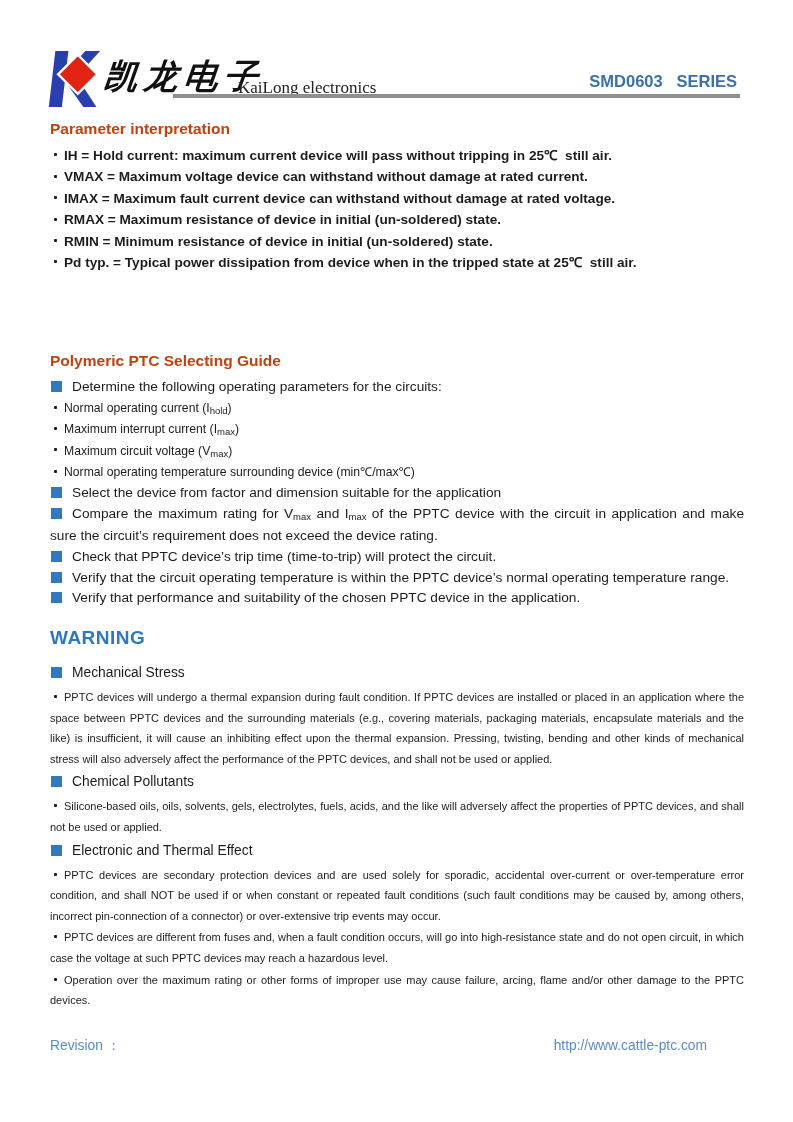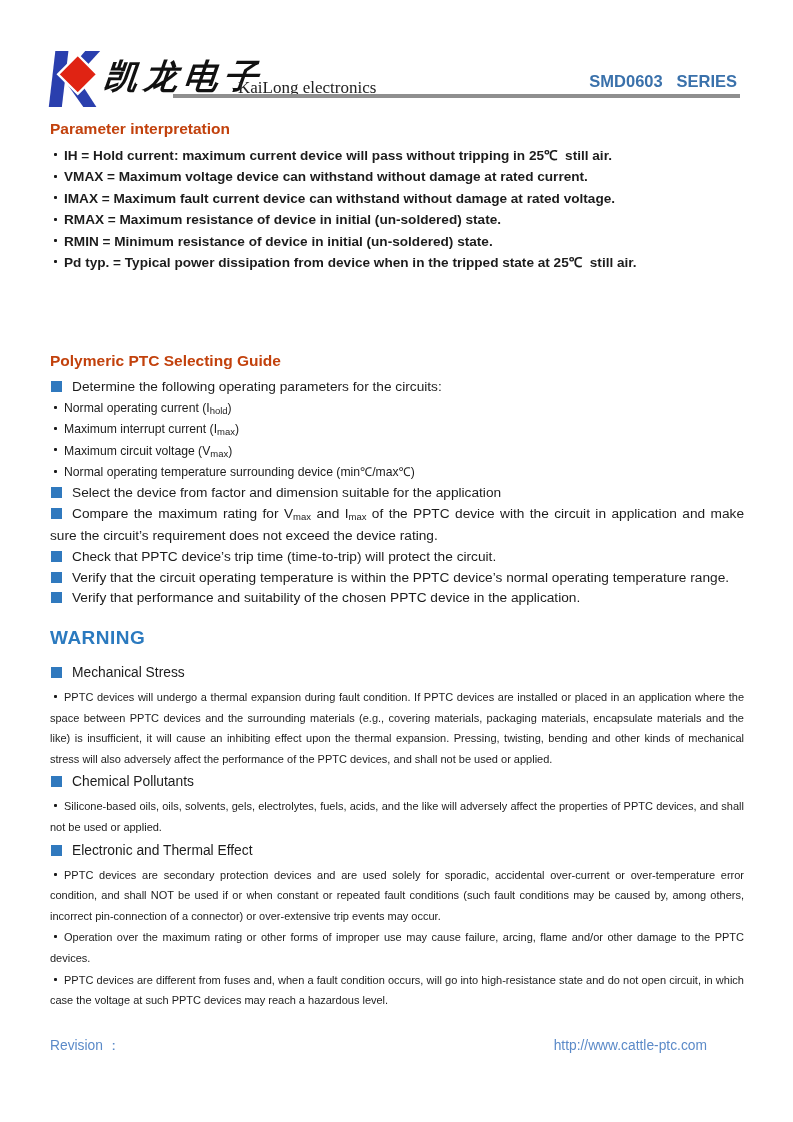--- a/index.html
+++ b/index.html
@@ -138,22 +138,22 @@
     <div class="warning-title">WARNING</div>
 
     <div class="sub-head"><span class="sq"></span><span>Mechanical Stress</span></div>
     <div class="w-para"><span class="dot"></span><span>PPTC devices will undergo a thermal expansion during fault condition. If PPTC devices are installed or placed in an application where the space between PPTC devices and the surrounding materials (e.g., covering materials, packaging materials, encapsulate materials and the like) is insufficient, it will cause an inhibiting effect upon the thermal expansion. Pressing, twisting, bending and other kinds of mechanical stress will also adversely affect the performance of the PPTC devices, and shall not be used or applied.</span></div>
 
     <div class="sub-head"><span class="sq"></span><span>Chemical Pollutants</span></div>
     <div class="w-para"><span class="dot"></span><span>Silicone-based oils, oils, solvents, gels, electrolytes, fuels, acids, and the like will adversely affect the properties of PPTC devices, and shall not be used or applied.</span></div>
 
     <div class="sub-head"><span class="sq"></span><span>Electronic and Thermal Effect</span></div>
     <div class="w-para"><span class="dot"></span><span>PPTC devices are secondary protection devices and are used solely for sporadic, accidental over-current or over-temperature error condition, and shall NOT be used if or when constant or repeated fault conditions (such fault conditions may be caused by, among others, incorrect pin-connection of a connector) or over-extensive trip events may occur.</span></div>
+    <div class="w-para"><span class="dot"></span><span>PPTC devices are different from fuses and, when a fault condition occurs, will go into high-resistance state and do not open circuit, in which case the voltage at such PPTC devices may reach a hazardous level.</span></div>
     <div class="w-para"><span class="dot"></span><span>Operation over the maximum rating or other forms of improper use may cause failure, arcing, flame and/or other damage to the PPTC devices.</span></div>
-    <div class="w-para"><span class="dot"></span><span>PPTC devices are different from fuses and, when a fault condition occurs, will go into high-resistance state and do not open circuit, in which case the voltage at such PPTC devices may reach a hazardous level.</span></div>
   </div>
 
   <div class="footer">
     <span>Revision ：</span>
     <a class="url" href="#">http://www.cattle-ptc.com</a>
   </div>
 
 </div>
 
 </body></html>

